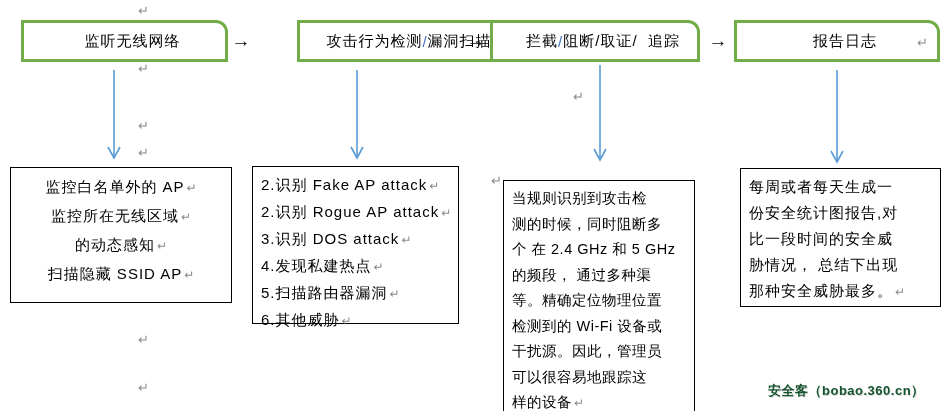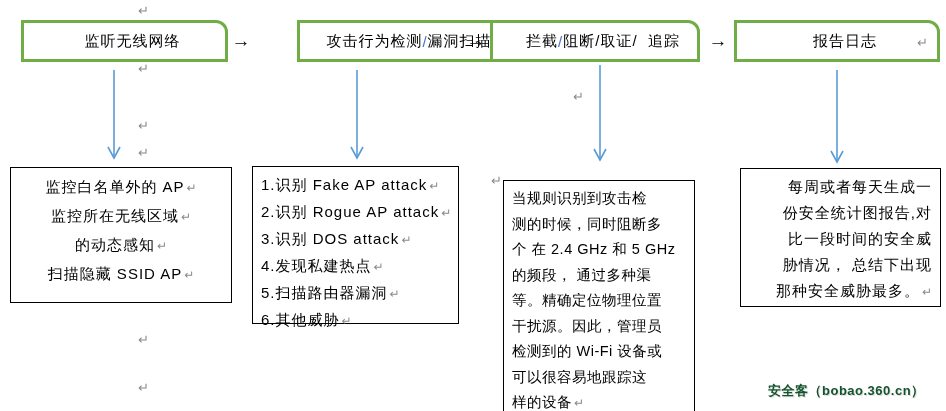--- a/index.html
+++ b/index.html
@@ -36,21 +36,21 @@
     position:absolute;background:#fff;border:1.5px solid #000;
     padding:5px 8px 0 8px;
   }
   .line{white-space:pre;letter-spacing:1px;}
   .d1{left:10px;top:167px;width:222px;height:136px;font-size:15px;}
   .d1 .line{line-height:27px;text-align:center;}
   .d2{left:252px;top:166px;width:207px;height:158px;font-size:15px;}
   .d2 .line{line-height:25px;}
   .d3{left:503px;top:180px;width:192px;height:236px;font-size:14.5px;}
   .d3 .line{line-height:25.5px;letter-spacing:0.5px;}
-  .d4{left:740px;top:168px;width:201px;height:139px;font-size:15px;text-align:right;}
+  .d4{left:740px;top:168px;width:201px;height:139px;font-size:15px;}
   .d4 .line{line-height:26px;}
   
   .pmark{color:#8a8a8a;font-size:12px;margin-left:2px;letter-spacing:0;}
   .freemark{
     position:absolute;color:#8a8a8a;font-size:13px;line-height:13px;
   }
   .inbox-mark{position:absolute;right:8px;top:12px;color:#8a8a8a;font-size:13px;}
   
   .watermark{
     position:absolute;left:768px;top:382px;font-size:13px;font-weight:bold;
@@ -107,36 +107,36 @@
   </div>
 
   <div class="detailbox d1">
     <div class="line"><span>监控白名单外的 AP</span><span class="pmark">↵</span></div>
     <div class="line"><span>监控所在无线区域</span><span class="pmark">↵</span></div>
     <div class="line"><span>的动态感知</span><span class="pmark">↵</span></div>
     <div class="line"><span>扫描隐藏 SSID AP</span><span class="pmark">↵</span></div>
   </div>
 
   <div class="detailbox d2">
-    <div class="line"><span>1.识别 Fake AP attack</span><span class="pmark">↵</span></div>
+    <div class="line"><span>2.识别 Fake AP attack</span><span class="pmark">↵</span></div>
     <div class="line"><span>2.识别 Rogue AP attack</span><span class="pmark">↵</span></div>
     <div class="line"><span>3.识别 DOS attack</span><span class="pmark">↵</span></div>
     <div class="line"><span>4.发现私建热点</span><span class="pmark">↵</span></div>
     <div class="line"><span>5.扫描路由器漏洞</span><span class="pmark">↵</span></div>
     <div class="line"><span>6.其他威胁</span><span class="pmark">↵</span></div>
   </div>
 
   <div class="detailbox d3">
     <div class="line">当规则识别到攻击检</div>
     <div class="line">测的时候，同时阻断多</div>
     <div class="line">个 在 2.4 GHz 和 5 GHz</div>
     <div class="line">的频段， 通过多种渠</div>
     <div class="line">等。精确定位物理位置</div>
+    <div class="line">检测到的 Wi-Fi 设备或</div>
     <div class="line">干扰源。因此，管理员</div>
-    <div class="line">检测到的 Wi-Fi 设备或</div>
     <div class="line">可以很容易地跟踪这</div>
     <div class="line"><span>样的设备</span><span class="pmark">↵</span></div>
   </div>
 
   <div class="detailbox d4">
     <div class="line">每周或者每天生成一</div>
     <div class="line">份安全统计图报告,对</div>
     <div class="line">比一段时间的安全威</div>
     <div class="line">胁情况， 总结下出现</div>
     <div class="line"><span>那种安全威胁最多。</span><span class="pmark">↵</span></div>

